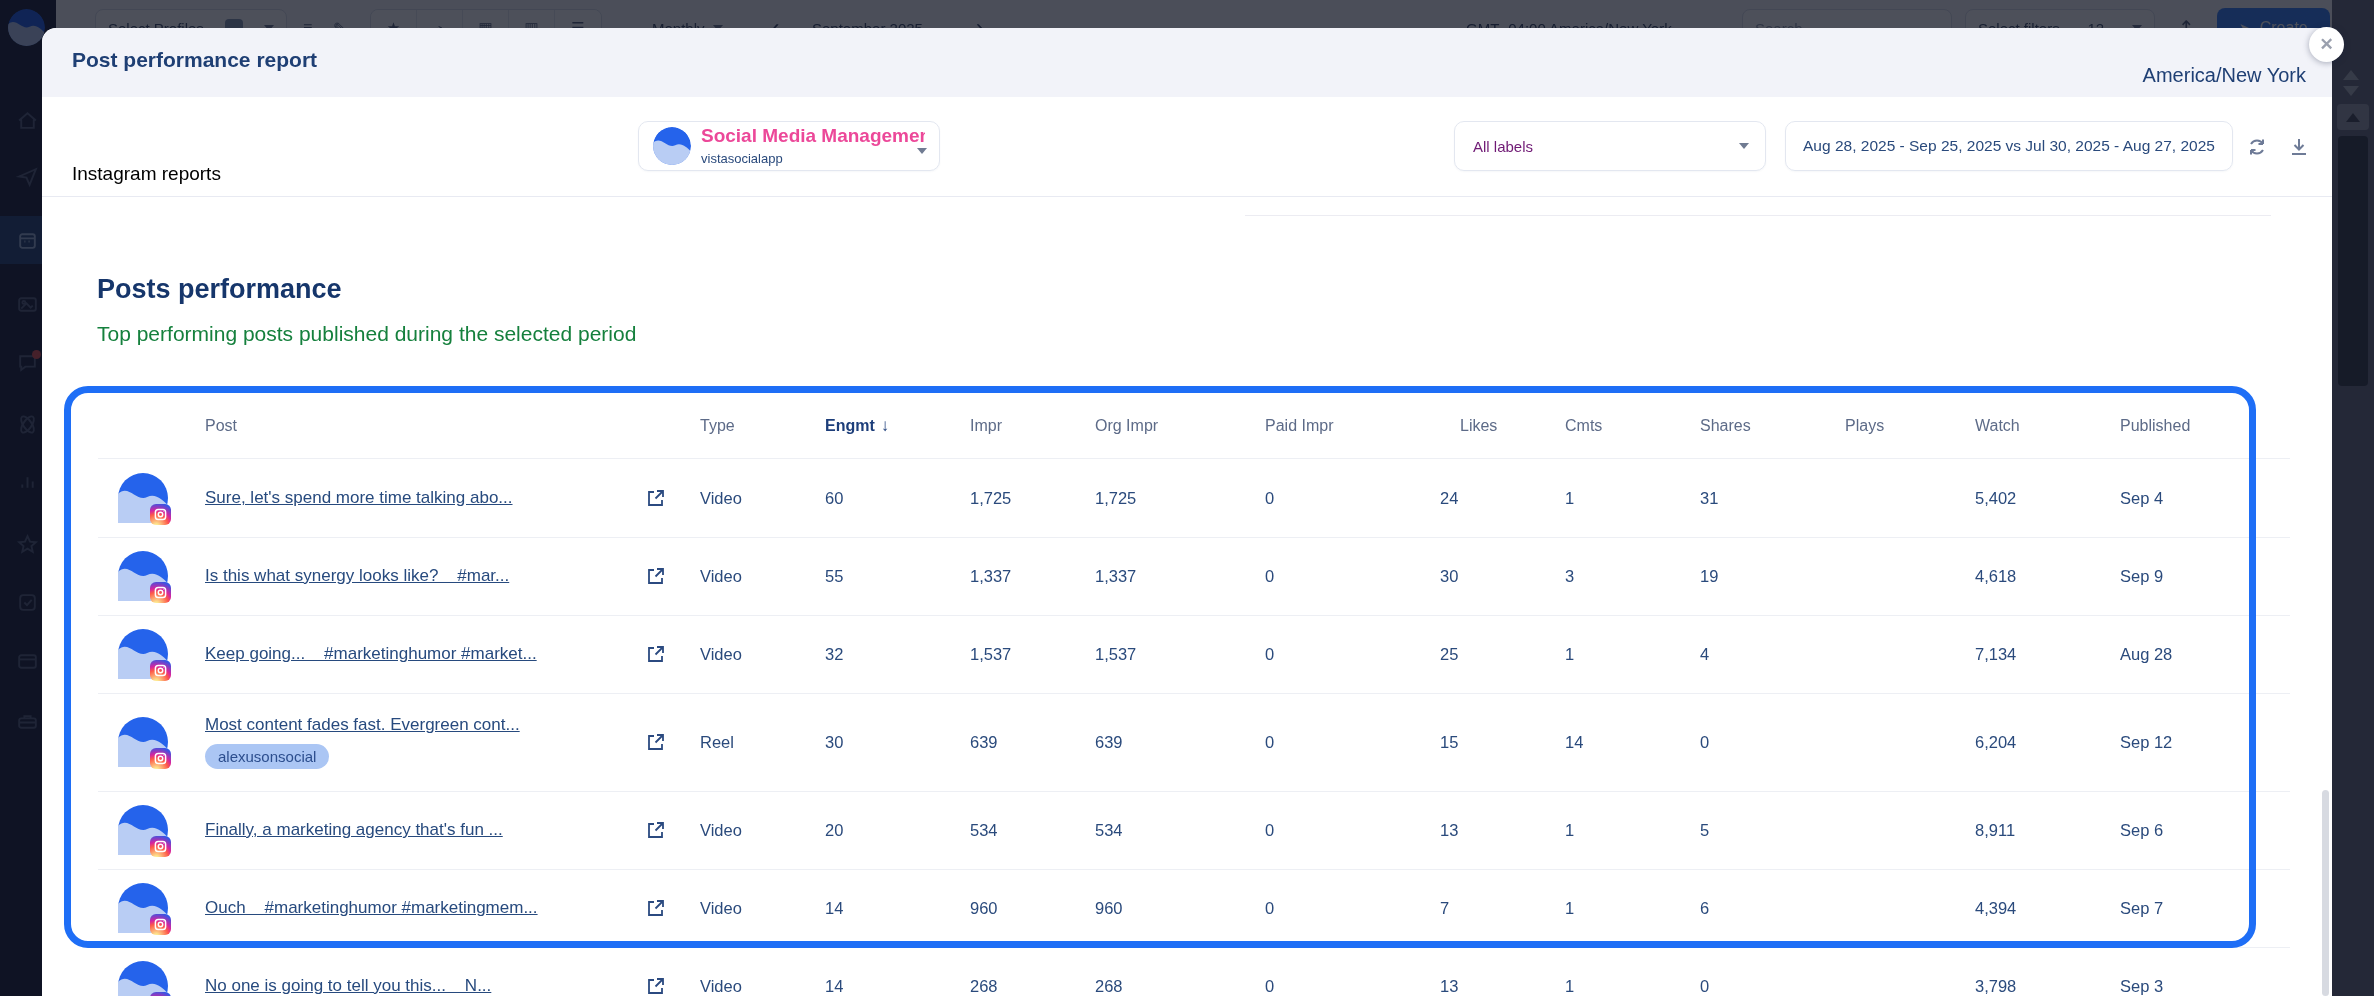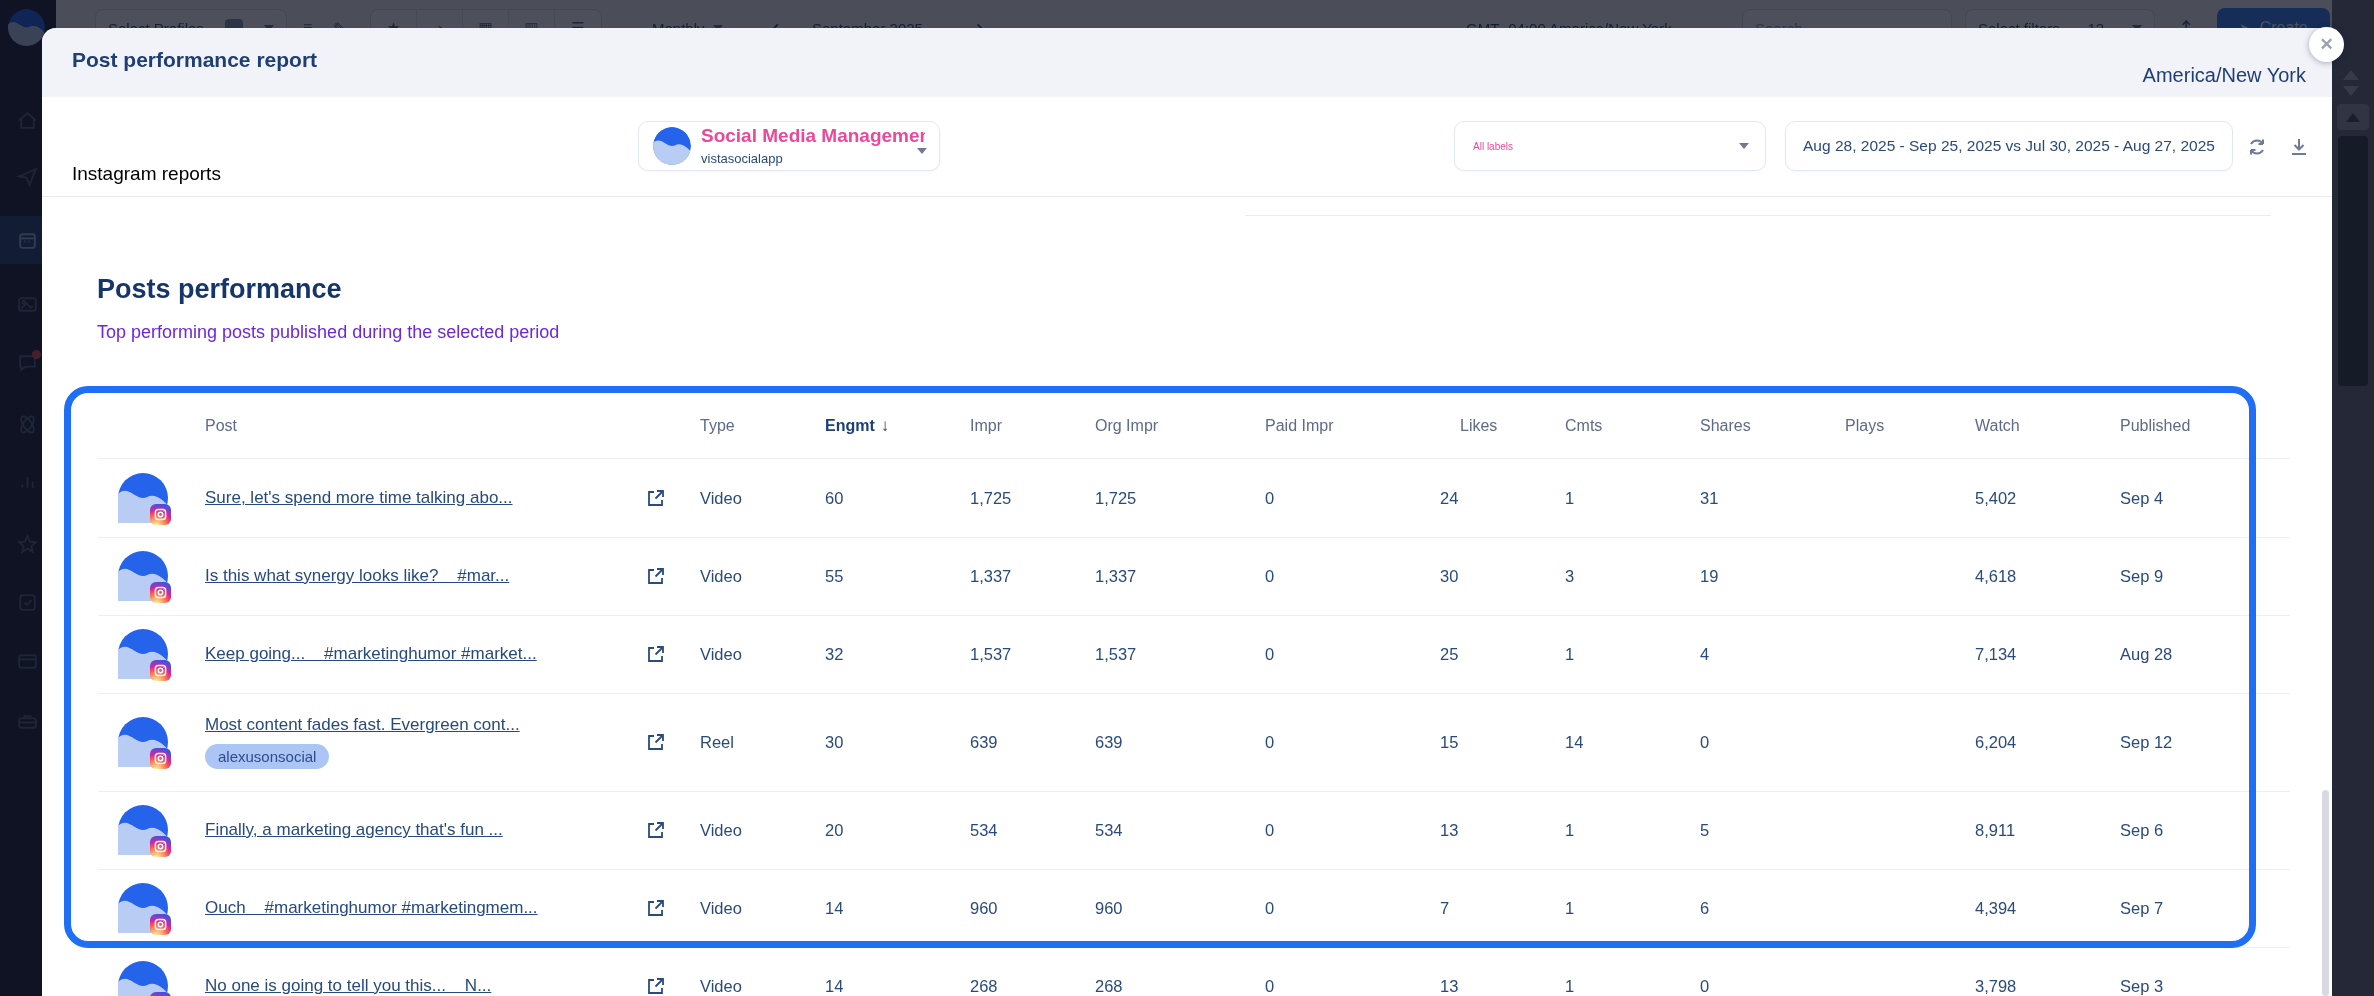--- a/index.html
+++ b/index.html
@@ -64,33 +64,33 @@
   .ctl { position:absolute; top:93px; height:50px; border:1px solid #e3e7f0; border-radius:10px;
     background:#fff; display:flex; align-items:center; box-shadow:0 1px 2px rgba(30,50,90,0.04); }
   .profile-sel { left:596px; width:302px; padding:0 14px; gap:10px; }
   .profile-avatar { width:38px; height:38px; border-radius:50%; overflow:hidden; flex:none; }
   .profile-texts { line-height:1.25; overflow:hidden; }
   .profile-name { font-size:19px; color:#ec4899; white-space:nowrap;font-weight:bold; }
   .profile-user { font-size:13px; color:#2a4a7c; }
   .profile-sel .caret { position:absolute; right:12px; top:26px; }
   .template-sel { left:913px; width:300px; padding:0 18px; font-size:15px; color:#2a4a7c; }
   .template-sel .caret, .labels-sel .caret { position:absolute; right:16px; }
-  .labels-sel { left:1412px; width:312px; padding:0 18px; font-size:10px; color:#ec4899; }
+  .labels-sel { left:1412px; width:312px; padding:0 18px; font-size:15px; color:#701a75; }
   .dates { left:1743px; width:448px; justify-content:center; font-size:15.5px; color:#2a4a7c; }
   .icon-btn { position:absolute; top:104px; width:30px; height:30px; display:flex; align-items:center;
     justify-content:center; }
   .icon-btn svg { stroke:#6e7b97; fill:none; stroke-width:2; width:22px; height:22px; }
   .refresh-btn { left:2200px; }
   .download-btn { left:2242px; }
 
   .divider-full { position:absolute; left:0; top:168px; width:100%; height:1px; background:#e8eaf2; }
   .divider-partial { position:absolute; left:1203px; top:187px; width:1026px; height:1px; background:#ececf2; }
 
   .section-title { position:absolute; left:55px; top:246px; font-size:27px; font-weight:700; color:#16366b; }
-  .section-sub { position:absolute; left:55px; top:294px; font-size:18px; color:#6d28d9; }
+  .section-sub { position:absolute; left:55px; top:294px; font-size:21px; color:#15803d; }
 
   
   .ptable { position:absolute; left:23px; top:364px; width:2225px;
     --tcols:140px 440px 55px 125px 145px 125px 170px 175px 125px 135px 145px 130px 145px 170px; }
   .t-head { display:grid; grid-template-columns:var(--tcols); height:67px; align-items:center; position:relative; }
   .t-head::after { content:''; position:absolute; left:33px; right:0; bottom:0; height:1px; background:#edeff4; }
   .h-cell { font-size:16px; color:#5d6b88; font-weight:500; display:flex; align-items:center; gap:6px; }
   .h-cell.sorted { color:#1d3e7a; font-weight:700; }
   .sort-arrow { font-size:17px; color:#1d3e7a; font-weight:400; }
   .t-row { display:grid; grid-template-columns:var(--tcols); height:78px; position:relative; align-items:center; }

